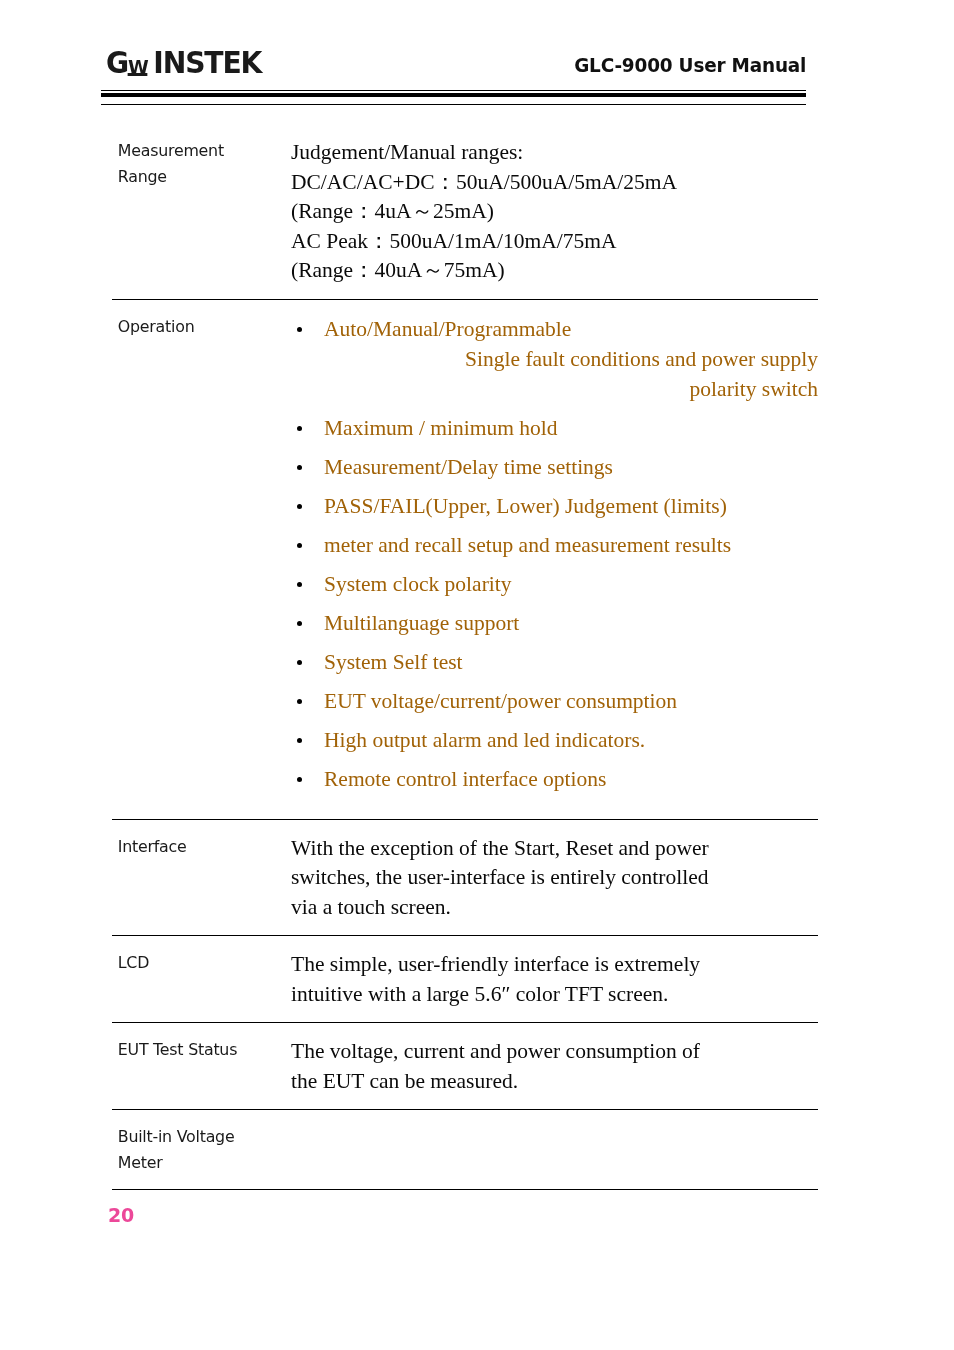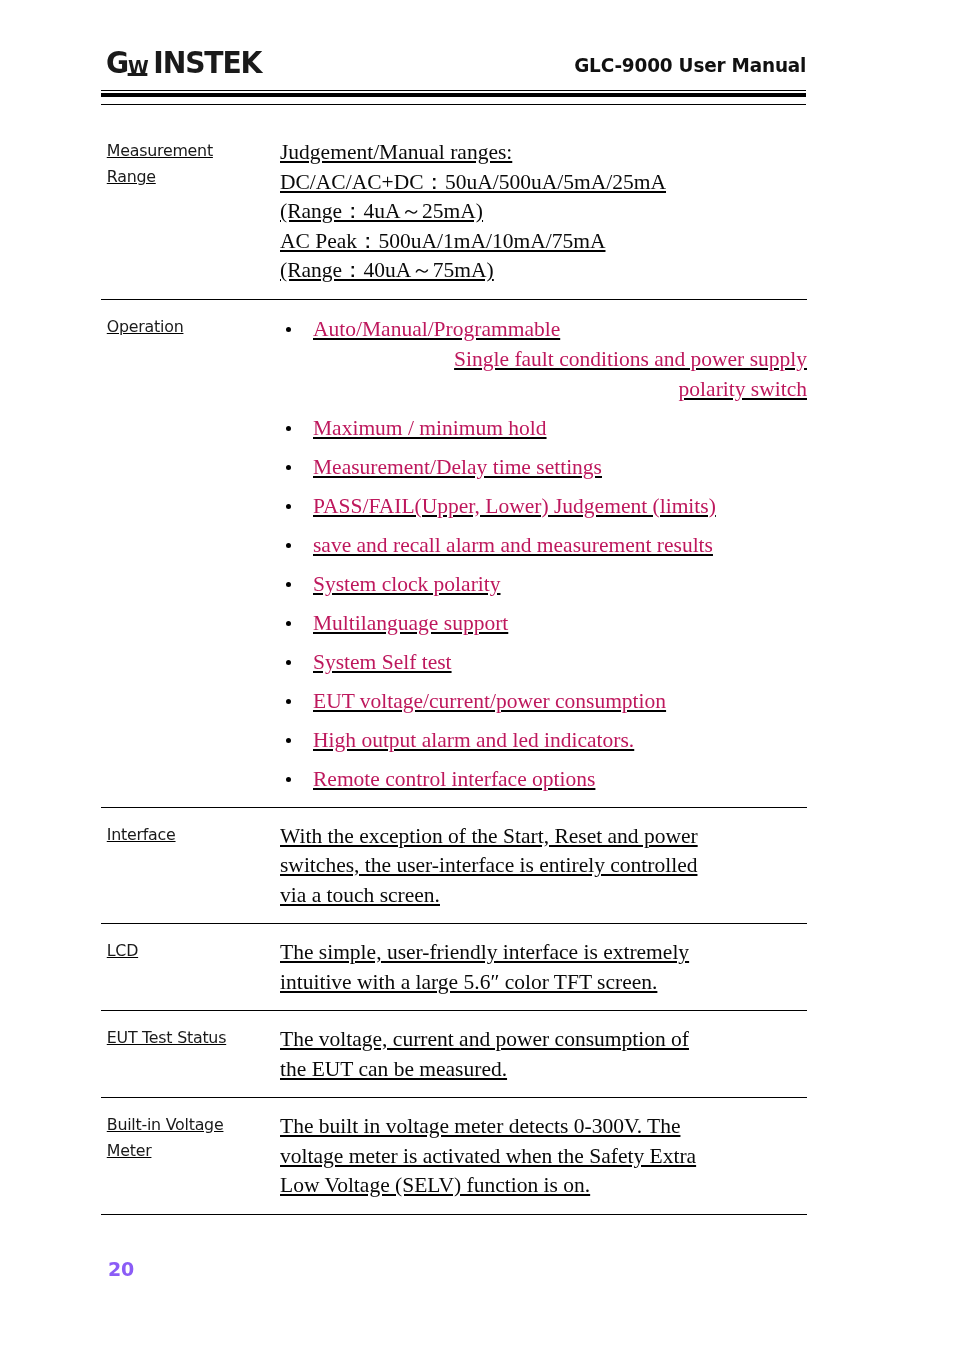--- a/index.html
+++ b/index.html
@@ -102,24 +102,23 @@
     left: 101px;
     top: 104px;
     width: 705px;
     height: 1px;
     background: #000000;
   }
 
   
   .spec-table {
     position: absolute;
-    left: 101px;
+    left: 112px;
     top: 126px;
     width: 706px;
-    text-decoration: underline;
   }
   .spec-row {
     display: flex;
     align-items: flex-start;
     border-bottom: 1px solid #000000;
     padding: 14px 0 13px 0;
   }
   .spec-row.first { padding-top: 12px; }
 
   .spec-label {
@@ -150,46 +149,46 @@
     margin: 0;
     padding: 0;
   }
   ul.bullets > li {
     position: relative;
     padding-left: 33px;
     margin-bottom: 9px;
     font-family: "Liberation Serif", "DejaVu Serif", serif;
     font-size: 21.5px;
     line-height: 30px;
-    color: #be185d;
-  }
-  ul.bullets > li:last-child { margin-bottom: 0; }
+    color: #a16207;
+  }
+  ul.bullets > li:last-child { margin-bottom: 12px; }
   ul.bullets > li .dot {
     position: absolute;
     left: 6px;
     top: 13px;
     width: 5px;
     height: 5px;
     border-radius: 50%;
     background: #000000;
   }
   ul.bullets > li .sub {
     display: block;
     text-align: right;
   }
 
   
   .page-number {
     position: absolute;
     left: 108px;
-    top: 1258px;
+    top: 1204px;
     font-family: "DejaVu Sans", sans-serif;
     font-weight: 700;
     font-size: 19px;
-    color: #8b5cf6;
+    color: #ec4899;
     letter-spacing: -0.3px;
   }
 </style>
 </head>
 <body>
 
 <div class="page">
 
   <div class="header">
     <div class="logo">
@@ -221,21 +220,21 @@
       <div class="spec-row">
         <div class="spec-label">
           <div>Operation</div>
         </div>
         <div class="spec-value">
           <ul class="bullets">
             <li><span class="dot"></span><span>Auto/Manual/Programmable</span><span class="sub">Single fault conditions and power supply</span><span class="sub">polarity switch</span></li>
             <li><span class="dot"></span><span>Maximum / minimum hold</span></li>
             <li><span class="dot"></span><span>Measurement/Delay time settings</span></li>
             <li><span class="dot"></span><span>PASS/FAIL(Upper, Lower) Judgement (limits)</span></li>
-            <li><span class="dot"></span><span>save and recall alarm and measurement results</span></li>
+            <li><span class="dot"></span><span>meter and recall setup and measurement results</span></li>
             <li><span class="dot"></span><span>System clock polarity</span></li>
             <li><span class="dot"></span><span>Multilanguage support</span></li>
             <li><span class="dot"></span><span>System Self test</span></li>
             <li><span class="dot"></span><span>EUT voltage/current/power consumption</span></li>
             <li><span class="dot"></span><span>High output alarm and led indicators.</span></li>
             <li><span class="dot"></span><span>Remote control interface options</span></li>
           </ul>
         </div>
       </div>
       <div class="spec-row">
@@ -264,23 +263,18 @@
         <div class="spec-value">
           <div class="line">The voltage, current and power consumption of</div>
           <div class="line">the EUT can be measured.</div>
         </div>
       </div>
       <div class="spec-row">
         <div class="spec-label">
           <div>Built-in Voltage</div>
           <div>Meter</div>
         </div>
-        <div class="spec-value">
-          <div class="line">The built in voltage meter detects 0-300V. The</div>
-          <div class="line">voltage meter is activated when the Safety Extra</div>
-          <div class="line">Low Voltage (SELV) function is on.</div>
-        </div>
       </div>
     </div>
 
   <div class="page-number">20</div>
 
 </div>
 
 </body></html>

